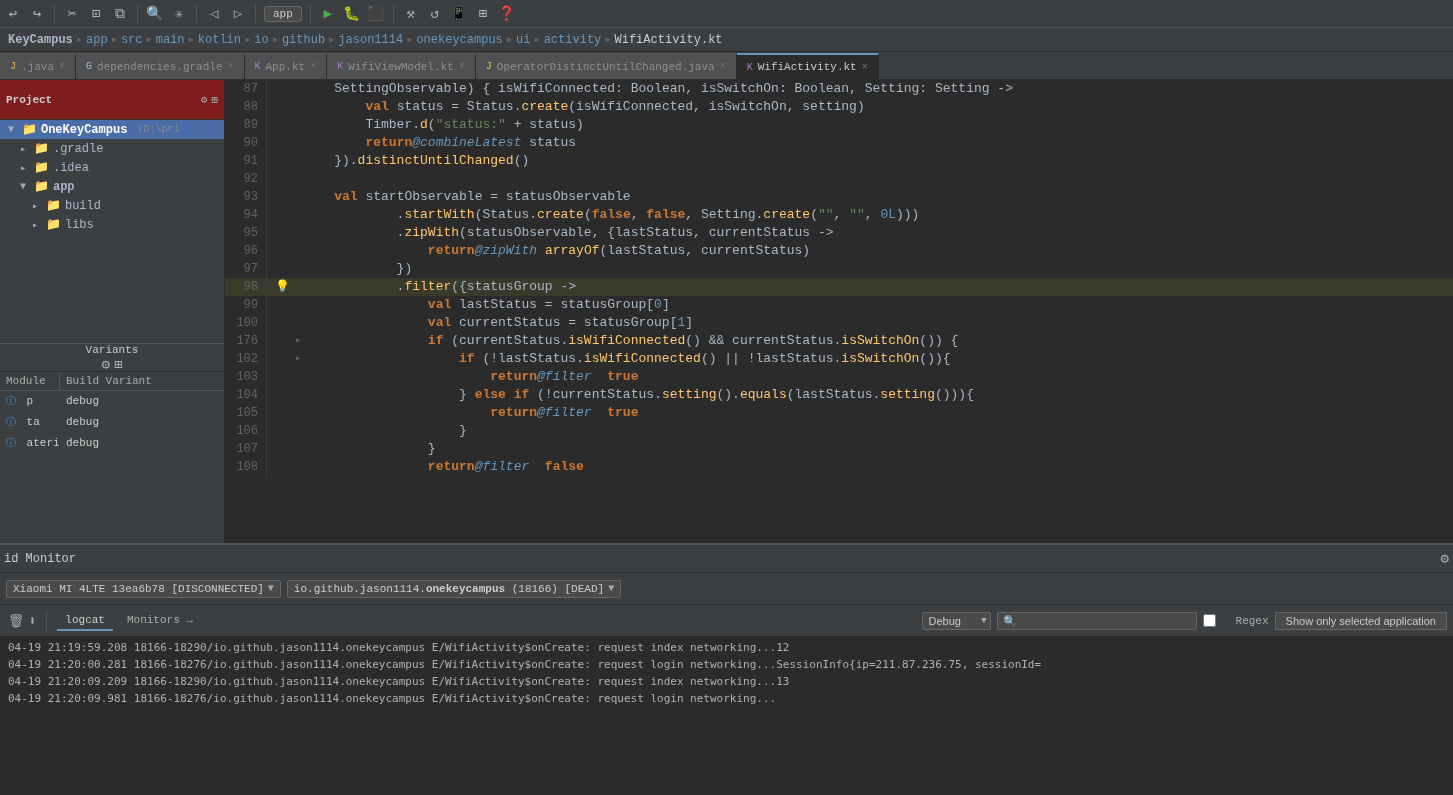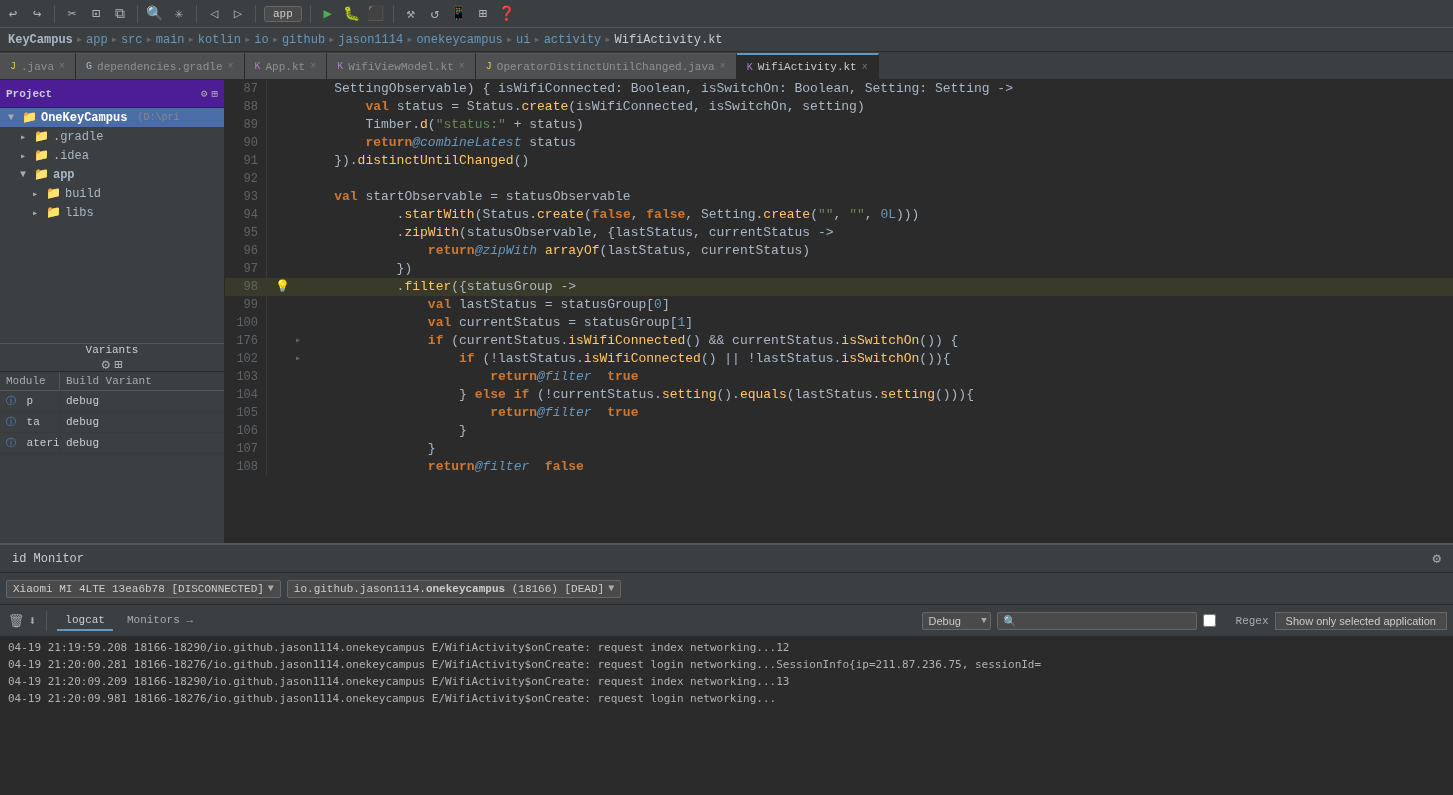--- a/index.html
+++ b/index.html
@@ -81,22 +81,22 @@
     #left-panel {
       width: 225px;
       background: #3c3f41;
       border-right: 1px solid #2b2b2b;
       display: flex;
       flex-direction: column;
       flex-shrink: 0;
     }
 
     #project-header {
-      height: 28px;
-      background: #4c1d95;
+      height: 40px;
+      background: #7f1d1d;
       border-bottom: 1px solid #2b2b2b;
       display: flex;
       align-items: center;
       padding: 0 6px;
       gap: 4px;
       font-size: 11px;
       color: #ccc;
     }
     .ph-label { font-weight: bold; }
     .ph-icon { cursor: pointer; color: #aaa; }
@@ -208,21 +208,21 @@
       border-top: 2px solid #555;
       display: flex;
       flex-direction: column;
     }
     #monitor-header {
       height: 28px;
       background: #3c3f41;
       border-bottom: 1px solid #2b2b2b;
       display: flex;
       align-items: center;
-      padding: 0 12px;
+      padding: 0 4px;
       font-size: 12px;
       color: #ccc;
       justify-content: space-between;
     }
     #monitor-toolbar {
       height: 32px;
       background: #3c3f41;
       border-bottom: 1px solid #2b2b2b;
       display: flex;
       align-items: center;

